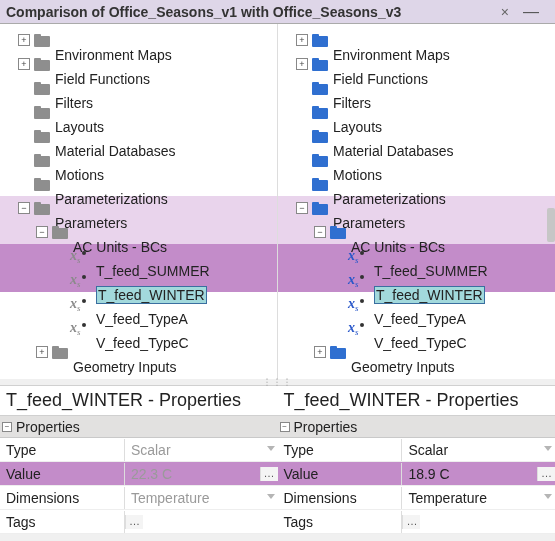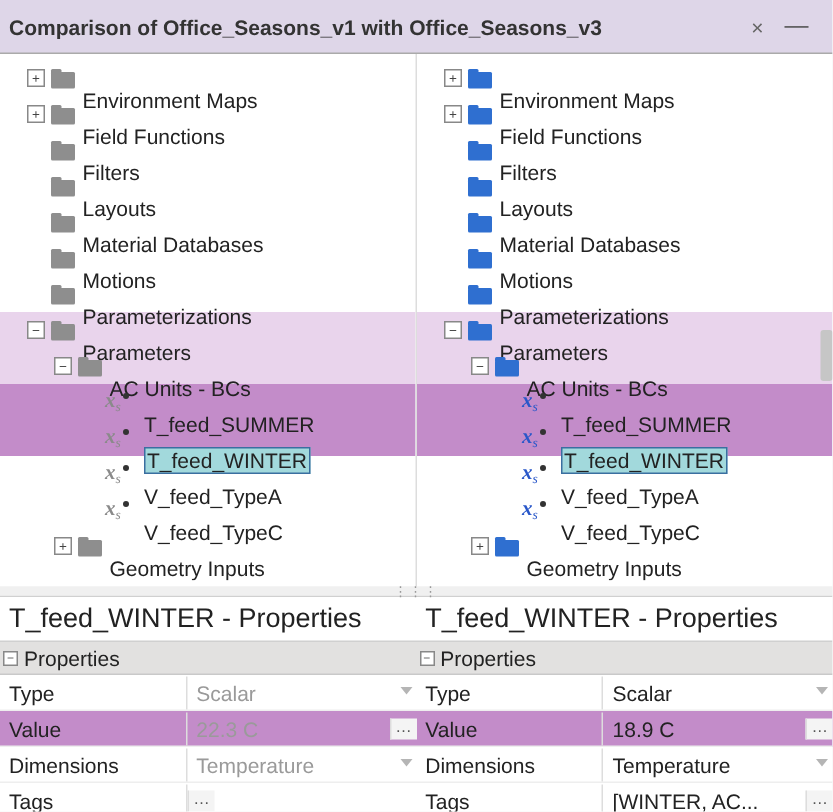--- a/index.html
+++ b/index.html
@@ -10,21 +10,21 @@
     height: 541px;
     overflow: hidden;
     background: #f0f0f0;
     color: #222;
   }
   .titlebar {
     display: flex;
     align-items: center;
     background: #ded6e8;
     border-bottom: 1px solid #aaa;
-    height: 36px;
+    height: 24px;
     padding: 0 6px;
   }
   .titlebar-title {
     flex: 1;
     font-weight: 600;
     font-size: 14px;
     white-space: nowrap;
     overflow: hidden;
     text-overflow: ellipsis;
     color: #333;
@@ -475,17 +475,16 @@
       <div class="prop-key">Value</div>
       <div class="prop-val">18.9 C</div>
       <div class="ellipsis-btn">…</div>
     </div>
     <div class="prop-row">
       <div class="prop-key">Dimensions</div>
       <div class="prop-val">Temperature<span class="dd-arrow"></span></div>
     </div>
     <div class="prop-row">
       <div class="prop-key">Tags</div>
-      <div class="prop-val">[WINTER, AC...</div>
       <div class="ellipsis-btn">…</div>
     </div>
   </div>
 </div>
 
 </body></html>

